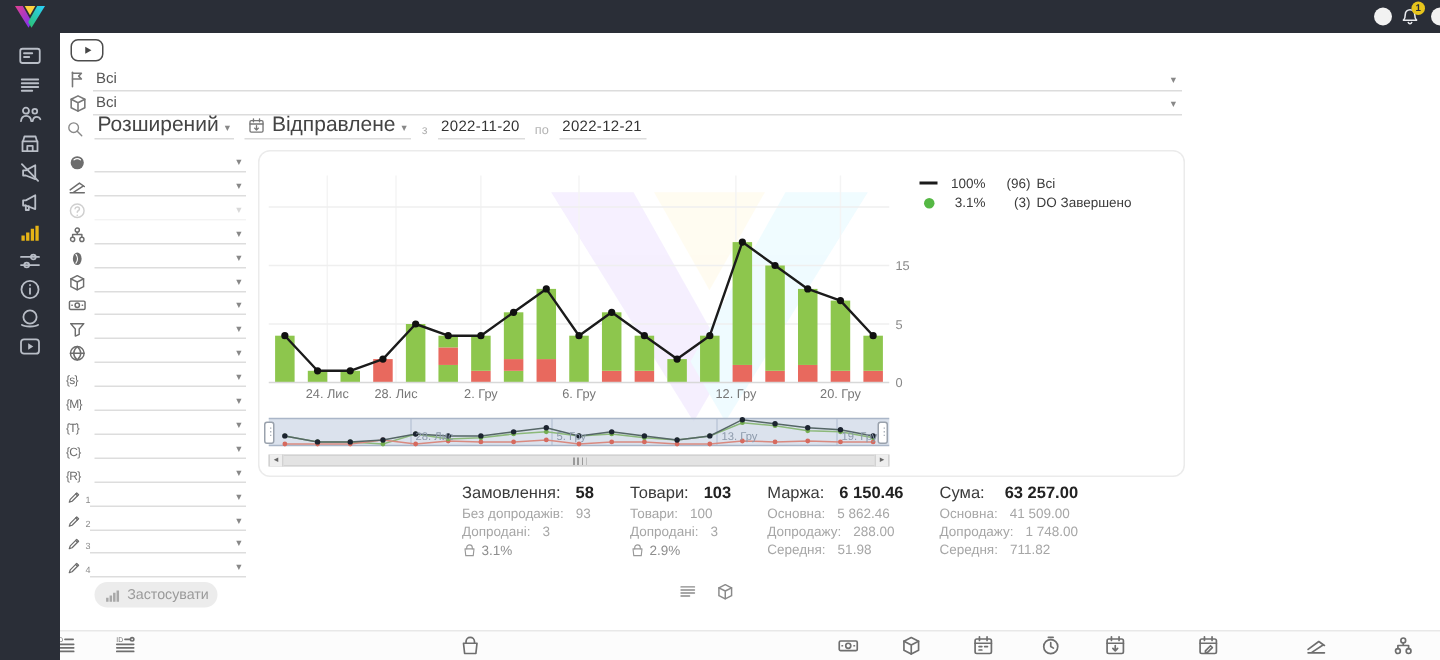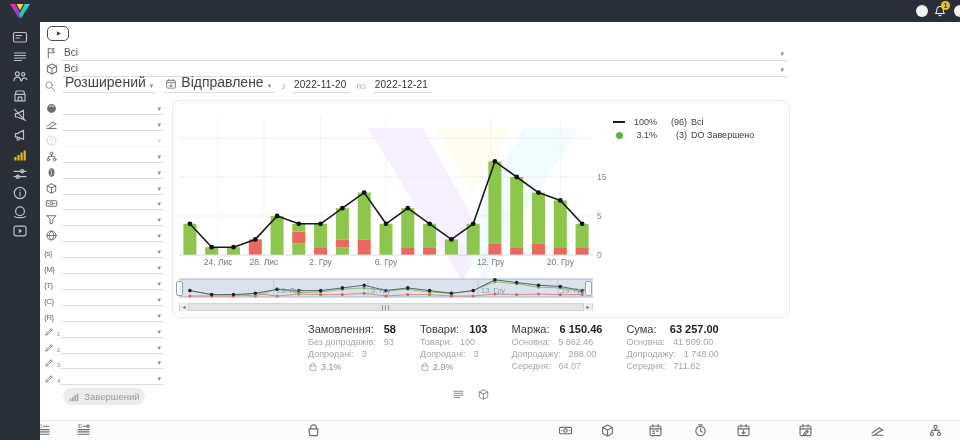--- a/index.html
+++ b/index.html
@@ -448,21 +448,21 @@
 
     <button id="apply-btn">
       <span class="icw" style="color:#a8a8a8">
           <svg class="ic" viewBox="0 0 16 16" width="12" height="12">
             <path class="f" d="M2.3 10h2.2v3.5H2.3z"></path>
             <path class="f" d="M5.4 8h2.2v5.5H5.4z"></path>
             <path class="f" d="M8.5 5.5h2.2v8H8.5z"></path>
             <path class="f" d="M11.6 3.5h2.2v10h-2.2z"></path>
           </svg>
         </span>
-      <span>Завершений</span>
+      <span>Застосувати</span>
     </button>
 
     <section id="chart-card">
       <div id="watermark">
         <svg viewBox="0 0 26 18" width="300" height="190">
           <path d="M3 2l9 14.5 2.2-3.8L8.2 2z" fill="#7b2ff7"></path>
           <path d="M23 2l-9 14.5-2.2-3.8L17.8 2z" fill="#2bd2ff"></path>
           <path d="M9.5 2h7L13 8.2z" fill="#ffd23f"></path>
         </svg>
       </div>
@@ -692,21 +692,21 @@
           <div class="st-sub">
             <span>Основна:</span>
             <span>5 862.46</span>
           </div>
           <div class="st-sub">
             <span>Допродажу:</span>
             <span>288.00</span>
           </div>
           <div class="st-sub">
             <span>Середня:</span>
-            <span>64.07</span>
+            <span>51.98</span>
           </div>
         </div>
         <div class="st-col">
           <div class="st-title">
             <span>Сума:</span>
             <b>63 257.00</b>
           </div>
           <div class="st-sub">
             <span>Основна:</span>
             <span>41 509.00</span>

